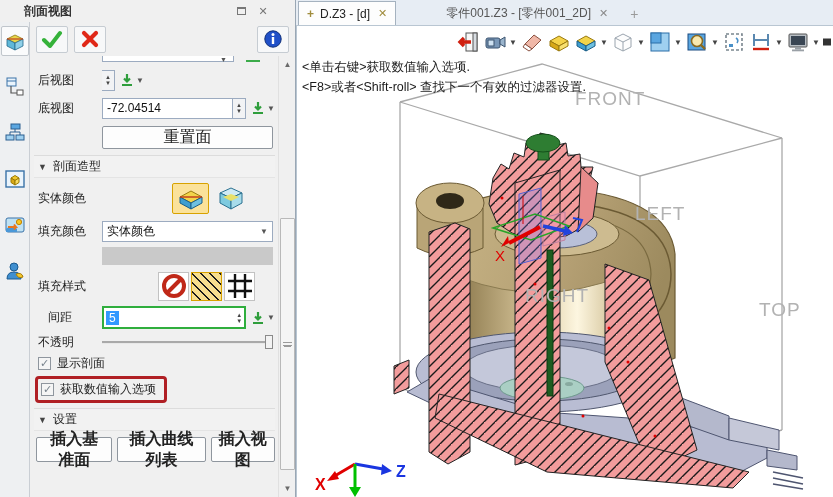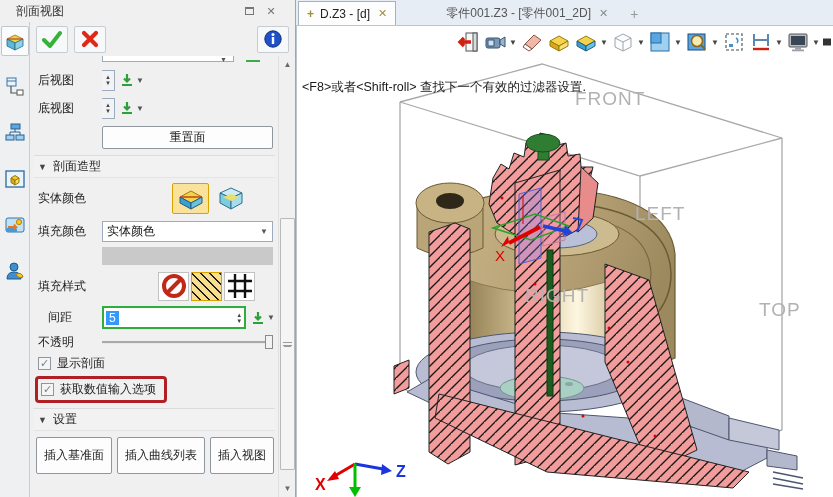--- a/index.html
+++ b/index.html
@@ -1,21 +1,21 @@
 <!DOCTYPE html>
 <html><head>
 <meta charset="utf-8">
 <style>
   * { margin:0; padding:0; box-sizing:border-box; }
   html,body { width:833px; height:497px; overflow:hidden; font-family:"Liberation Sans","DejaVu Sans",sans-serif; background:#fff; }
   .app { display:flex; width:833px; height:497px; }
 
   
   .left-panel { width:296px; height:497px; background:#f0f0f0; border-right:1px solid #9aa7b4; display:flex; flex-direction:column; }
-  .titlebar { height:22px; display:flex; align-items:center; padding:0 16px; font-size:12px; color:#333; }
+  .titlebar { height:22px; display:flex; align-items:center; padding:0 24px; font-size:12px; color:#333;font-weight:bold; }
   .titlebar .title { flex:1; }
   .tb-ico { width:16px; height:14px; display:flex; align-items:center; justify-content:center; color:#777; font-size:11px; cursor:default; margin-left:6px; }
   .restore-glyph { width:9px; height:8px; border:1px solid #777; border-top:2px solid #777; display:inline-block; }
   .panel-body { flex:1; display:flex; min-height:0; }
   .icon-strip { width:30px; background:#eef0f2; border-right:1px solid #c9ced4; display:flex; flex-direction:column; align-items:center; padding-top:4px; gap:16px; }
   .strip-btn { width:28px; height:30px; display:flex; align-items:center; justify-content:center; }
   .strip-btn.sel { background:#fafbfc; border:1px solid #c0c6cc; border-radius:2px; }
   .panel-main { flex:1; display:flex; flex-direction:column; min-width:0; }
   .cmdbar { height:34px; display:flex; align-items:center; padding:0 6px; gap:6px; }
   .cmd-btn { width:32px; height:27px; background:#f7f8f9; border:1px solid #c6ccd2; border-radius:2px; display:flex; align-items:center; justify-content:center; }
@@ -29,21 +29,21 @@
   .clip-row .clip-green { position:absolute; left:212px; top:4px; width:14px; height:2px; background:#3cab4a; }
 
   .frow { display:flex; align-items:center; height:28px; }
   .flabel { width:68px; font-size:12px; color:#222; padding-left:4px; flex:none; }
   .fctl { flex:1; display:flex; align-items:center; min-width:0; }
   .numbox { flex:1; height:21px; background:#fff; border:1px solid #9cabc0; display:flex; align-items:center; font-size:12px; color:#111; padding-left:4px; }
   .spin { width:13px; height:21px; border:1px solid #9cabc0; border-left:none; background:#f2f3f5; display:flex; flex-direction:column; align-items:center; justify-content:center; font-size:6px; color:#444; line-height:6px; }
   .dl-wrap { display:flex; align-items:center; margin-left:5px; }
   .dd-caret { font-size:8px; color:#555; margin-left:2px; }
 
-  .btn { height:23px; background:#fdfdfd; border:1px solid #8f969e; border-radius:2px; font-size:12px; color:#222; display:flex; align-items:center; justify-content:center; padding:0 8px; }
+  .btn { height:23px; background:#fdfdfd; border:1px solid #8f969e; border-radius:2px; font-size:16px; color:#222; display:flex; align-items:center; justify-content:center; padding:0 8px; }
   .reset-row { display:flex; height:30px; align-items:center; }
   .reset-row .btn { margin-left:68px; flex:1; margin-right:2px; }
 
   .sec-hdr { height:23px; margin-top:3px; border-top:1px solid #dcdcdc; border-bottom:1px solid #e4e4e4; display:flex; align-items:center; font-size:12px; color:#222; background:#f2f2f2; }
   .sec-hdr .tri { font-size:9px; color:#444; margin:0 6px 0 4px; }
 
   .iconbtn { width:37px; height:31px; border:1px solid transparent; display:flex; align-items:center; justify-content:center; background:transparent; }
   .iconbtn.sel { background:#fbe29a; border:1px solid #d8a200; border-radius:2px; }
   .shape-row { height:40px; }
   .shape-row .fctl { justify-content:flex-end; padding-right:26px; gap:3px; }
@@ -69,21 +69,21 @@
   .slider .track { position:absolute; left:0; right:8px; top:6px; height:3px; background:#a9a9a9; border-bottom:1px solid #e8e8e8; }
   .slider .handle { position:absolute; right:0; top:0; width:8px; height:14px; background:#f2f2f2; border:1px solid #8a8a8a; }
 
   .chk-row { display:flex; align-items:center; height:20px; padding-left:4px; font-size:12px; color:#222; }
   .chk { width:13px; height:13px; background:#f5f5f5; border:1px solid #8f969e; display:flex; align-items:center; justify-content:center; font-size:11px; color:#77828c; margin-right:6px; flex:none; }
   .hl-row { height:32px; display:flex; align-items:center; }
   .hl-box { display:flex; align-items:center; border:3px solid #b01f24; border-radius:4px; padding:2px 8px 2px 3px; margin-left:1px; }
   .hl-box .chk-inner { display:flex; align-items:center; font-size:12px; color:#222; }
 
   .set-btn-row { display:flex; gap:5px; margin-top:6px; padding-left:2px; }
-  .set-btn-row .btn { padding:0 7px; height:37px; }
+  .set-btn-row .btn { padding:0 7px; height:25px;font-weight:bold; }
 
   .scrollbar { width:17px; background:#f0f0f0; border-left:1px solid #e0e0e0; position:relative; }
   .sb-arrow { position:absolute; left:0; width:17px; height:17px; display:flex; align-items:center; justify-content:center; font-size:8px; color:#6a6a6a; }
   .sb-up { top:0; } .sb-down { bottom:0; }
   .sb-thumb { position:absolute; left:1px; width:15px; top:162px; height:252px; background:#f5f5f5; border:1px solid #b9b9b9; border-radius:1px; display:flex; align-items:center; justify-content:center; }
   .grip { width:9px; border-top:1px solid #9a9a9a; border-bottom:1px solid #9a9a9a; height:4px; box-shadow:0 2px 0 -1px #9a9a9a; }
 
   
   .right { flex:1; display:flex; flex-direction:column; min-width:0; }
   .tabbar { height:26px; background:#e7edf4; border-bottom:1px solid #b9c6d2; display:flex; align-items:flex-end; position:relative; }
@@ -211,20 +211,23 @@
                       <rect x="2" y="11" width="10" height="2" fill="#2f9e3c"></rect>
                     </svg>
                     <span class="dd-caret">▼</span>
                   </span>
               </div>
             </div>
 
             <div class="frow">
               <span class="flabel">底视图</span>
               <div class="fctl">
+                <div class="numbox">
+                    <span>-72.04514</span>
+                  </div>
                 <div class="spin">
                     <span>▲</span>
                     <span>▼</span>
                   </div>
                 <span class="dl-wrap">
                     <svg width="14" height="14" viewBox="0 0 14 14">
                       <path d="M7 1 L7 8 M4 5.5 L7 8.5 L10 5.5" stroke="#2f9e3c" stroke-width="2.2" fill="none"></path>
                       <rect x="2" y="11" width="10" height="2" fill="#2f9e3c"></rect>
                     </svg>
                     <span class="dd-caret">▼</span>
@@ -467,20 +470,21 @@
             </svg>
           </span>
         <span class="t-dd">▼</span>
         <span class="t-ico" style="width:10px;overflow:hidden">
             <svg width="20" height="24" viewBox="0 0 20 24">
               <rect x="2" y="5" width="16" height="14" fill="#333"></rect>
             </svg>
           </span>
       </div>
 
+      <div class="prompt p1">&lt;单击右键&gt;获取数值输入选项.</div>
       <div class="prompt p2">&lt;F8&gt;或者&lt;Shift-roll&gt; 查找下一个有效的过滤器设置.</div>
 
       <svg class="scene" width="536" height="471" viewBox="0 0 536 471">
         <defs>
           <pattern id="hatch" patternUnits="userSpaceOnUse" width="11" height="11">
             <rect width="11" height="11" fill="#f29c9c"></rect>
             <path d="M-1,12 L12,-1 M-1,23 L23,-1" stroke="#1a1a1a" stroke-width="1.4"></path>
           </pattern>
           <linearGradient id="boreGrad" x1="0" y1="0" x2="1" y2="0">
             <stop offset="0" stop-color="#8f7c50"></stop>

